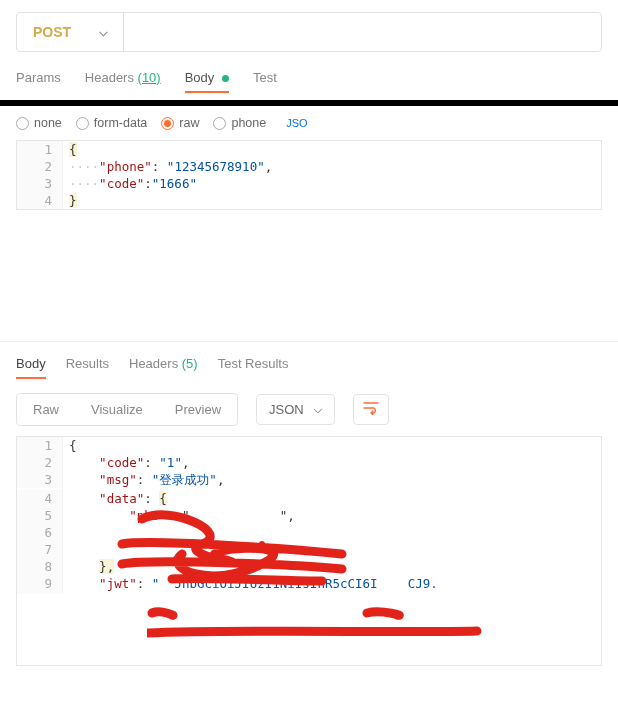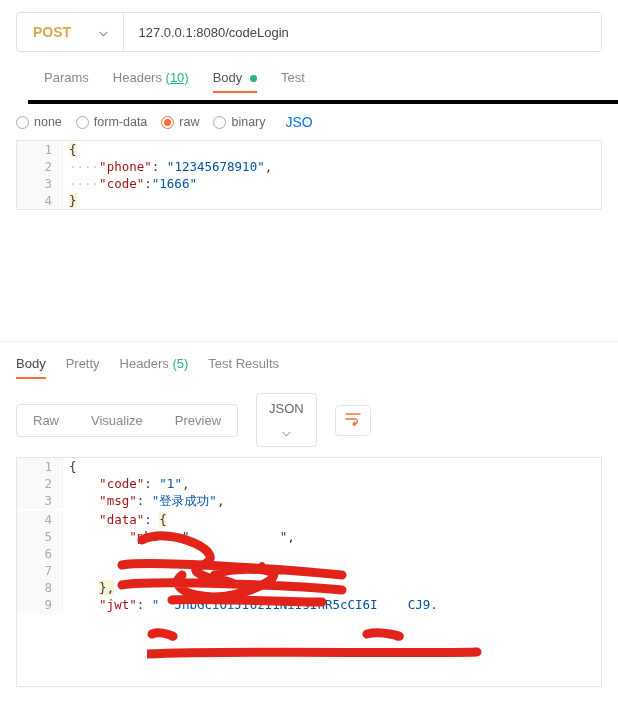--- a/index.html
+++ b/index.html
@@ -43,22 +43,21 @@
     color: #444;
   }
 
   
   .req-tabs {
     display: flex;
     gap: 24px;
     padding: 0 4px 8px 16px;
     font-size: 13px;
     color: #888;
-    border-bottom: 4px solid #000000;
-    margin-left: 28px;
+    border-bottom: 6px solid #000000;
   }
   .req-tab { padding: 6px 0; cursor: pointer; white-space: nowrap; }
   .req-tab .count-g { color: #26b47f; text-decoration: underline; }
   .req-tab.active { color: #555; border-bottom: 2px solid #ff6c37; margin-bottom: -1px; }
   .req-tab .dot { display: inline-block; width: 7px; height: 7px; border-radius: 50%; background:#26b47f; margin-left: 4px; vertical-align: middle; }
 
   
   .body-opts {
     display: flex;
     align-items: center;
@@ -70,21 +69,21 @@
   .radio { display: flex; align-items: center; gap: 5px; cursor: pointer; }
   .radio .r {
     width: 13px; height: 13px; border-radius: 50%;
     border: 1.5px solid #aaa; display: inline-block; position: relative;
   }
   .radio.sel .r { border-color: #ff6c37; }
   .radio.sel .r::after {
     content:""; position:absolute; inset:2px;
     background:#ff6c37; border-radius:50%;
   }
-  .format-sel { color: #0473e6; font-size: 14px; cursor: pointer; margin-left: 6px; }
+  .format-sel { color: #0473e6; font-size: 11px; cursor: pointer; margin-left: 6px; }
 
   
   .editor {
     border: 1px solid #e6e6e6;
     margin: 0 16px;
     font-family: Consolas, Menlo, monospace;
     font-size: 12.5px;
     background: #fff;
   }
   .ed-line { display: flex; align-items: flex-start; }
@@ -131,21 +130,21 @@
     display: flex;
     border: 1px solid #e3e3e3;
     border-radius: 4px;
     overflow: hidden;
   }
   .seg-item { padding: 8px 16px; cursor: pointer; }
   .seg-item.active { background:#f2f2f2; color:#444; }
   .json-dd {
     display: flex; align-items: center; gap: 10px;
     border: 1px solid #e3e3e3; border-radius: 4px;
-    padding: 7px 12px; cursor: pointer; color:#666;flex-direction:column;
+    padding: 7px 12px; cursor: pointer; color:#666;
   }
   .wrap-btn {
     border: 1px solid #e3e3e3; border-radius: 4px;
     padding: 6px 9px; cursor: pointer; color:#ff6c37;
   }
 
   
   .resp-editor {
     margin: 0 16px;
     border: 1px solid #e6e6e6;
@@ -161,21 +160,20 @@
   }
 </style>
 </head>
 <body>
 
 <div class="url-row">
   <div class="method-select">
     <span>POST</span>
     <span class="chev">⌵</span>
   </div>
-  <input class="url-input" type="text" value="127.0.0.1:8080/codeLogin" style="">
 </div>
 
 <div class="req-tabs">
   <div class="req-tab">Params</div>
   <div class="req-tab">
     <span>Headers</span>
     <span class="count-g">(10)</span>
   </div>
   <div class="req-tab active">
     <span>Body</span>
@@ -192,21 +190,21 @@
   <div class="radio">
       <span class="r"></span>
       <span>form-data</span>
     </div>
   <div class="radio sel">
       <span class="r"></span>
       <span>raw</span>
     </div>
   <div class="radio">
       <span class="r"></span>
-      <span>binary</span>
+      <span>phone</span>
     </div>
   <div class="format-sel">JSO</div>
 </div>
 
 <div class="editor">
   <div class="ed-line">
       <div class="gutter">1</div>
       <div class="code"><span class="brace">{</span></div>
     </div>
   <div class="ed-line">
@@ -220,21 +218,21 @@
   <div class="ed-line">
       <div class="gutter">4</div>
       <div class="code"><span class="brace">}</span></div>
     </div>
 </div>
 
 <div class="gap"></div>
 
 <div class="resp-tabs">
   <div class="resp-tab active">Body</div>
-  <div class="resp-tab">Pretty</div>
+  <div class="resp-tab">Results</div>
   <div class="resp-tab">
     <span>Headers</span>
     <span class="count-g">(5)</span>
   </div>
   <div class="resp-tab">Test Results</div>
 </div>
 
 <div class="resp-ctrl">
   <div class="seg">
     <div class="seg-item">Raw</div>

